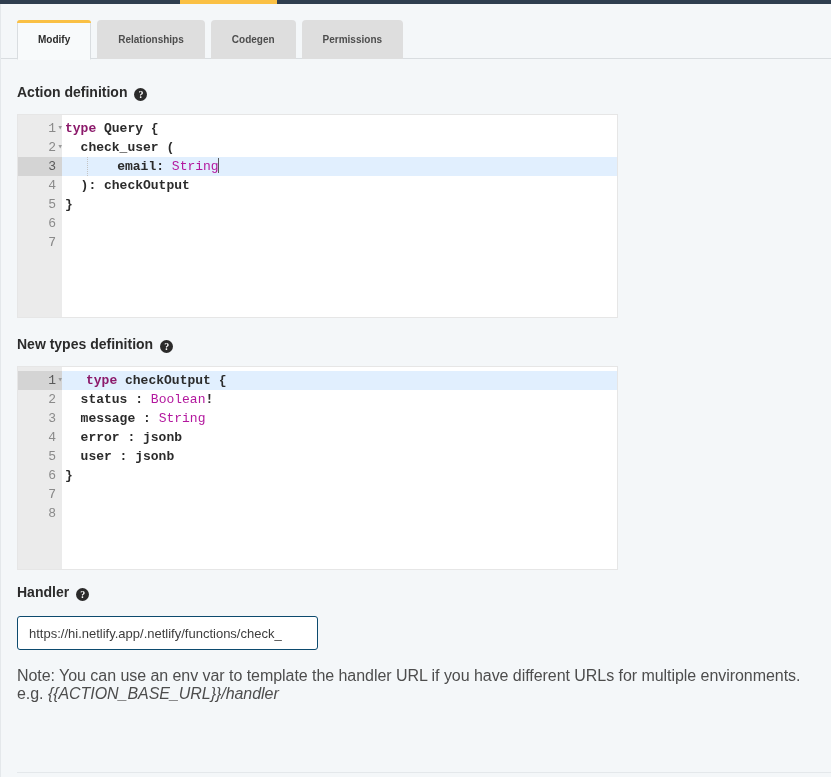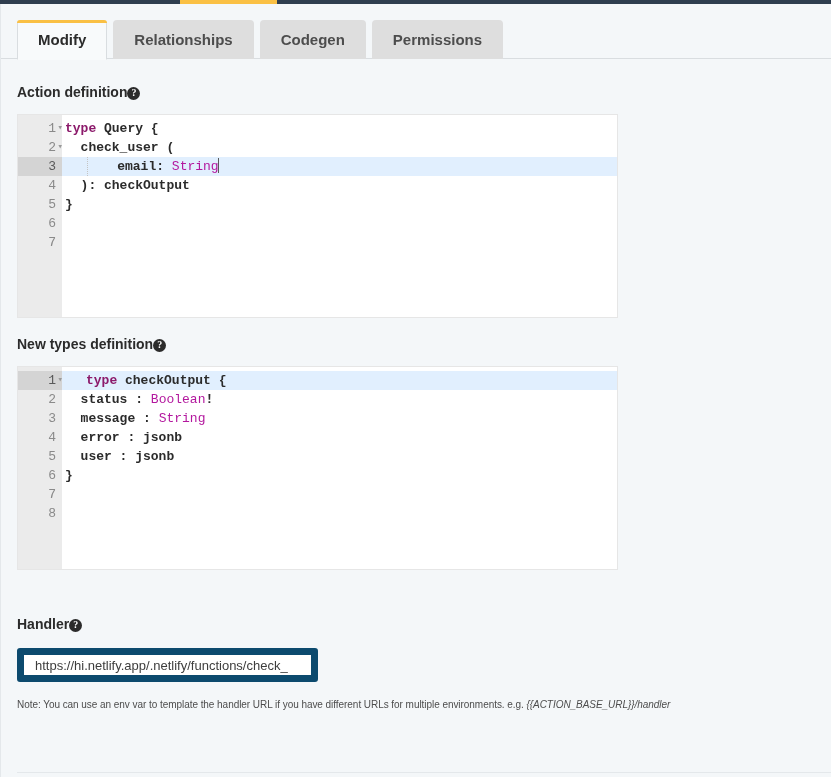--- a/index.html
+++ b/index.html
@@ -58,21 +58,21 @@
     height: 1px;
     background: #d9dde0;
   }
   .tab {
     position: relative;
     height: 39px;
     padding: 0 21px;
     display: flex;
     align-items: center;
     justify-content: center;
-    font-size: 15px;
+    font-size: 10px;
     font-weight: bold;
     color: #4d4d4d;
     background: #dedede;
     border-radius: 4px 4px 0 0;
     cursor: pointer;
     user-select: none;
     z-index: 2;
   }
   .tab.active {
     background: #f8fafb;
@@ -93,28 +93,29 @@
     border-radius: 4px 4px 0 0;
   }
 
   
   .body {
     padding: 0 16px;
   }
 
   .section-head {
     display: flex;
-    align-items: center;
+    align-items: flex-end;
+    gap: 7px;
     font-size: 14px;
     font-weight: bold;
     color: #2b2b2b;
   }
   .sec-action    { margin-top: 25px; }
   .sec-newtypes  { margin-top: 18px; }
-  .sec-handler   { margin-top: 46px; }
+  .sec-handler   { margin-top: 14px; }
 
   .help-icon {
     display: inline-flex;
     align-items: center;
     justify-content: center;
     width: 13px;
     height: 13px;
     border-radius: 50%;
     background: #2b2b2b;
     color: #ffffff;
@@ -215,33 +216,33 @@
     vertical-align: -3px;
     margin-left: -1px;
   }
 
   
   .handler-input {
     margin-top: 16px;
     width: 301px;
     height: 34px;
     padding: 0 11px;
-    border: 7px solid #0c4a6e;
+    border: 1px solid #0c4a6e;
     border-radius: 3px;
     background: #ffffff;
     font-family: "Liberation Sans", sans-serif;
     font-size: 13px;
     color: #3d3d3d;
     outline: none;
   }
   .handler-input::placeholder { color: #9aa0a6; }
 
   .note {
     margin-top: 17px;
-    font-size: 10px;
+    font-size: 16px;
     color: #4d4d4d;
     letter-spacing: -0.05px;
   }
   .note em {
     font-style: italic;
   }
 
   .bottom-divider {
     position: absolute;
     left: 16px;

